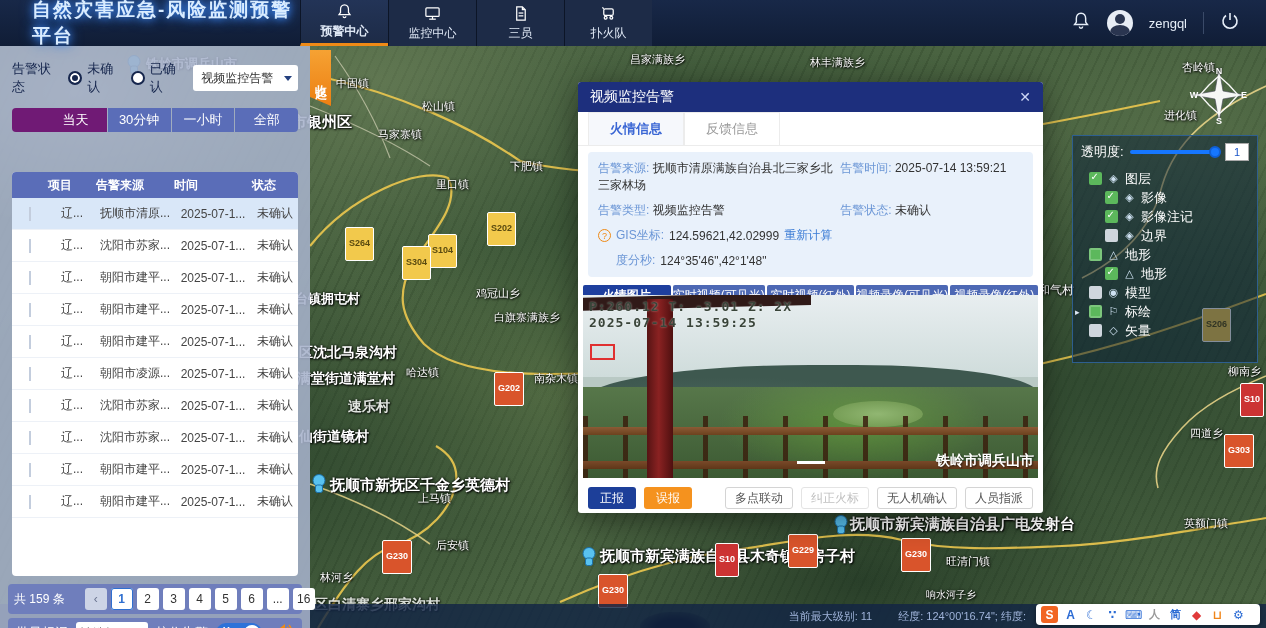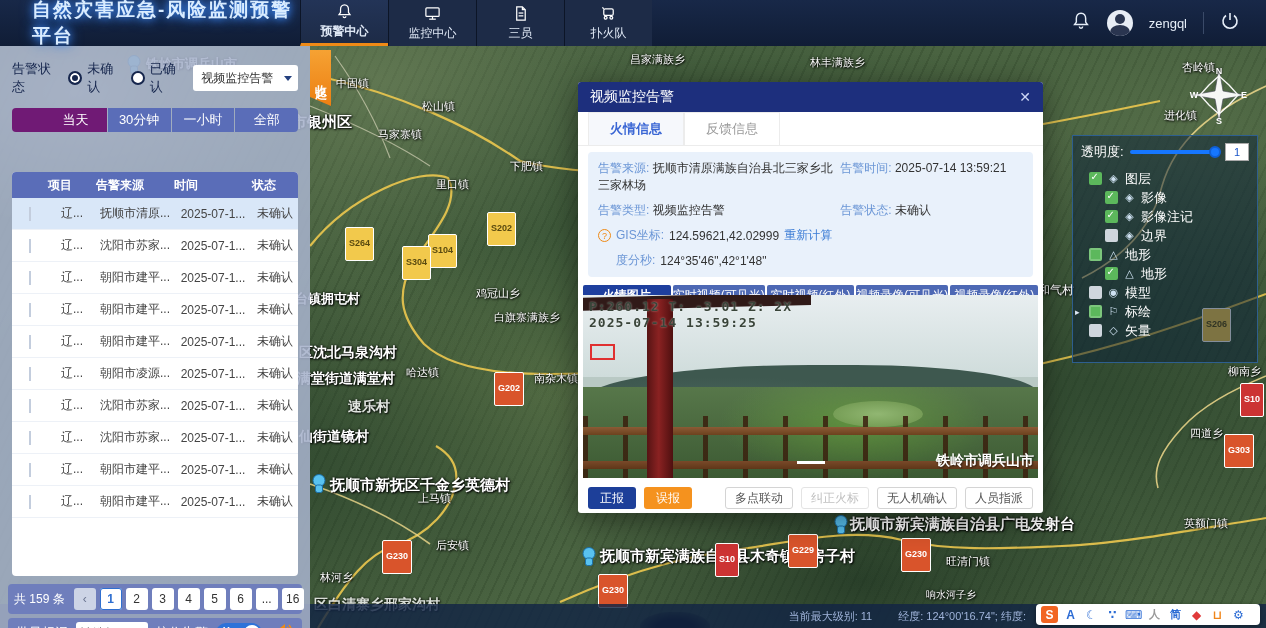--- a/index.html
+++ b/index.html
@@ -86,21 +86,21 @@
     background:#5a6db8; color:#fff; font-size:12px; font-weight:bold; align-items:center; }
   .t-head > div { }
   .hd-ck { width:12px; height:12px; background:#dfe6f2; border-radius:2px; margin:0 auto; cursor:pointer; }
   .t-row { display:grid; grid-template-columns:36px 48px 78px 78px 46px; height:32px;
     align-items:center; font-size:12px; color:#444; border-bottom:1px solid #edf1f7; cursor:pointer; }
   .t-row.sel { background:#d9e7f8; }
   .t-row > div { text-align:center; white-space:nowrap; overflow:hidden; }
   .row-ck { width:12px; height:12px; border:1px solid #c3cddd; border-radius:2px; background:#fff; margin:0 auto; cursor:pointer; }
   .pag { position:absolute; left:8px; top:538px; width:294px; height:30px; background:rgba(106,122,188,.9);
     border-radius:4px; display:flex; align-items:center; gap:4px; padding:0 6px; }
-  .pag-total { color:#fff; font-size:12px; margin-right:5px; white-space:nowrap; }
+  .pag-total { color:#fff; font-size:12px; margin-right:16px; white-space:nowrap; }
   .pg { width:22px; height:22px; background:#fff; border-radius:3px; color:#333; font-size:12px;
     display:flex; align-items:center; justify-content:center; cursor:pointer; flex:none; }
   .pg.prev { background:#cdd4e6; color:#6a7490; }
   .pg.cur { color:#2f6fd0; font-weight:bold; box-shadow:inset 0 0 0 1px #2f6fd0; }
   .sb-controls { position:absolute; left:8px; top:572px; width:294px; height:30px; background:rgba(106,122,188,.9);
     border-radius:4px; display:flex; align-items:center; gap:8px; padding:0 8px; }
   .ctl-label { color:#fff; font-size:13px; white-space:nowrap; }
   .ctl-select { width:72px; height:22px; background:#fff; border-radius:3px; display:flex; align-items:center;
     padding:0 5px; font-size:12px; color:#555; cursor:pointer; }
   .toggle { width:46px; height:20px; border-radius:10px; background:#2f72d9; position:relative; cursor:pointer; flex:none; }

